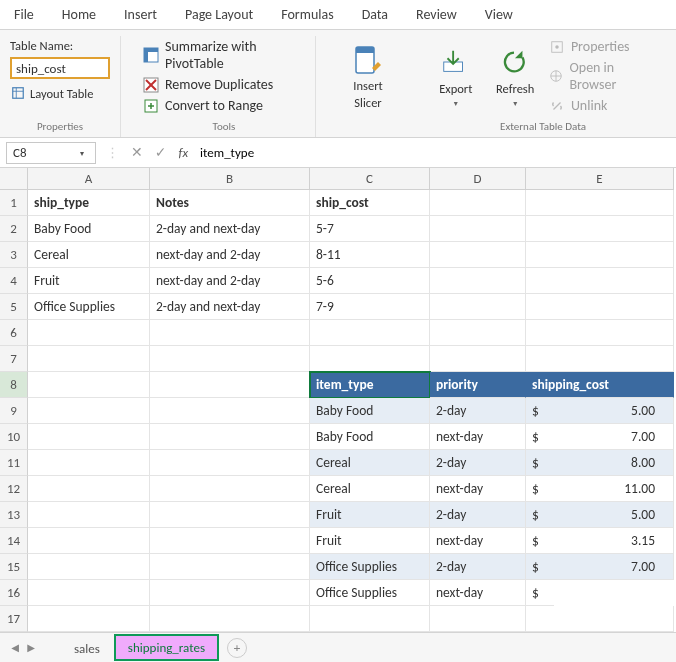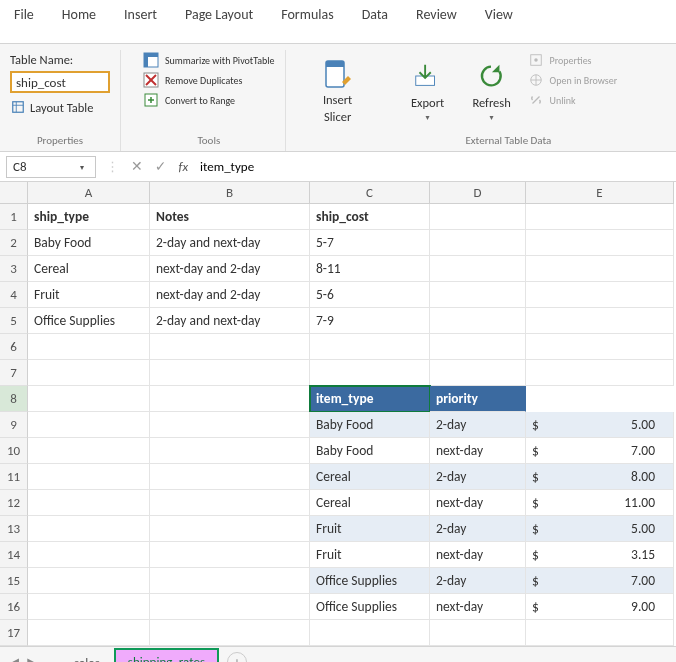--- a/index.html
+++ b/index.html
@@ -1,31 +1,31 @@
 <!DOCTYPE html>
 <html><head>
 <meta charset="utf-8">
 <style>
   * { box-sizing: border-box; margin: 0; padding: 0; font-family: 'Segoe UI', Calibri, sans-serif; }
   body { background: #fff; width: 676px; height: 662px; overflow: hidden; font-size: 13px; color: #333; }
 
   
-  .menubar { display: flex; background: #fff; border-bottom: 1px solid #d4d4d4; height: 44px; }
+  .menubar { display: flex; background: #fff; border-bottom: 1px solid #d4d4d4; height: 30px; }
   .menuitem { padding: 6px 14px; font-size: 14px; color: #444; cursor: pointer; }
 
   
   .ribbon { background: #f6f6f6; border-bottom: 1px solid #d4d4d4; padding: 6px 10px 0 10px; display: flex; gap: 22px; height: 108px; }
   .rgroup { display: flex; flex-direction: column; align-items: stretch; border-right: 1px solid #e0e0e0; padding-right: 10px; }
   .rgroup:last-child { border-right: none; }
   .rgroup-body { flex: 1; }
   .rgroup-label { text-align: center; font-size: 11px; color: #777; padding: 2px 0 4px; }
   .prop-label { font-size: 12.5px; color: #333; margin: 2px 0; }
   .tablename-input { width: 100px; height: 22px; border: 2px solid #e0a030; padding: 1px 4px; font-size: 13px; color: #333; margin: 2px 0 6px; background:#fff;}
   .resize { font-size: 12.5px; color: #333; display: flex; align-items: center; gap: 4px; }
-  .rib-btn { font-size: 10px; color: #333; display: flex; align-items: center; gap: 6px; padding: 2px 0; }
+  .rib-btn { font-size: 14px; color: #333; display: flex; align-items: center; gap: 6px; padding: 2px 0; }
   .rib-btn.dim { color: #a0a0a0; }
   .ic { width: 16px; height: 16px; display: inline-flex; align-items: center; justify-content: center; }
   .bigbtn { display: flex; flex-direction: column; align-items: center; justify-content: center; width: 60px; gap: 2px; font-size: 12.5px; color: #333; }
   .bigbtn .bic { width: 32px; height: 32px; }
 
   
   .fxrow { display: flex; align-items: center; border-bottom: 1px solid #d4d4d4; height: 30px; background: #fff; }
   .namebox { width: 90px; height: 22px; border: 1px solid #c8c8c8; margin: 0 4px 0 6px; padding: 1px 6px; font-size: 13px; background: #fff; display:flex; align-items:center; }
   .namebox-dd { width: 14px; color: #555; font-size: 8px; text-align:center; }
   .fx-sep { color: #ccc; padding: 0 6px; }
@@ -280,20 +280,21 @@
       <div class="cell colD"></div>
       <div class="cell colE"></div>
   </div>
 
   <div class="row">
     <div class="rowhead sel">8</div>
     <div class="cell colA"></div>
     <div class="cell colB"></div>
     <div class="cell colC tblhdr active-cell">item_type</div>
     <div class="cell colD tblhdr">priority</div>
+    <div class="cell colE tblhdr">shipping_cost</div>
   </div>
 
   <div class="row">
     <div class="rowhead">9</div>
     <div class="cell colA"></div>
       <div class="cell colB"></div>
     <div class="cell colC tbl-row-band">Baby Food</div>
     <div class="cell colD tbl-row-band">2-day</div>
     <div class="splitE tbl-row-band">
         <span class="cell dpart">$</span>
@@ -367,21 +368,20 @@
       </div>
   </div>
   <div class="row">
     <div class="rowhead">16</div>
     <div class="cell colA"></div>
       <div class="cell colB"></div>
     <div class="cell colC tbl-row">Office Supplies</div>
     <div class="cell colD tbl-row">next-day</div>
     <div class="splitE tbl-row">
         <span class="cell dpart">$</span>
-        <span class="cell npart">9.00</span>
       </div>
   </div>
 
   <div class="row">
     <div class="rowhead">17</div>
     <div class="cell colA"></div>
       <div class="cell colB"></div>
       <div class="cell colC"></div>
       <div class="cell colD"></div>
       <div class="cell colE"></div>

